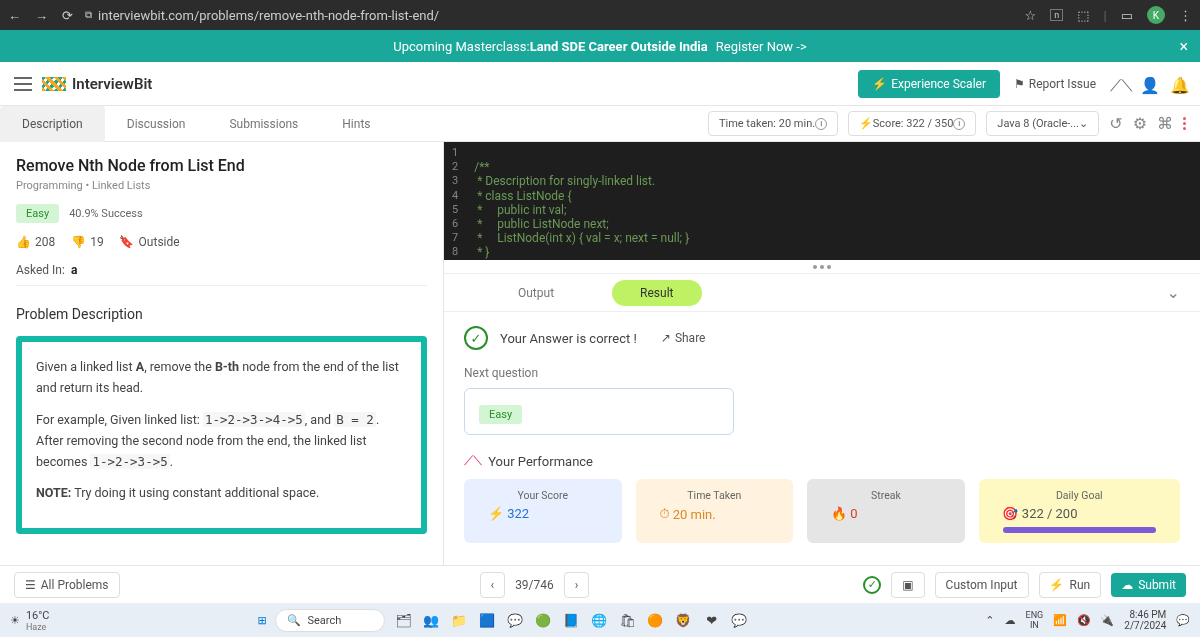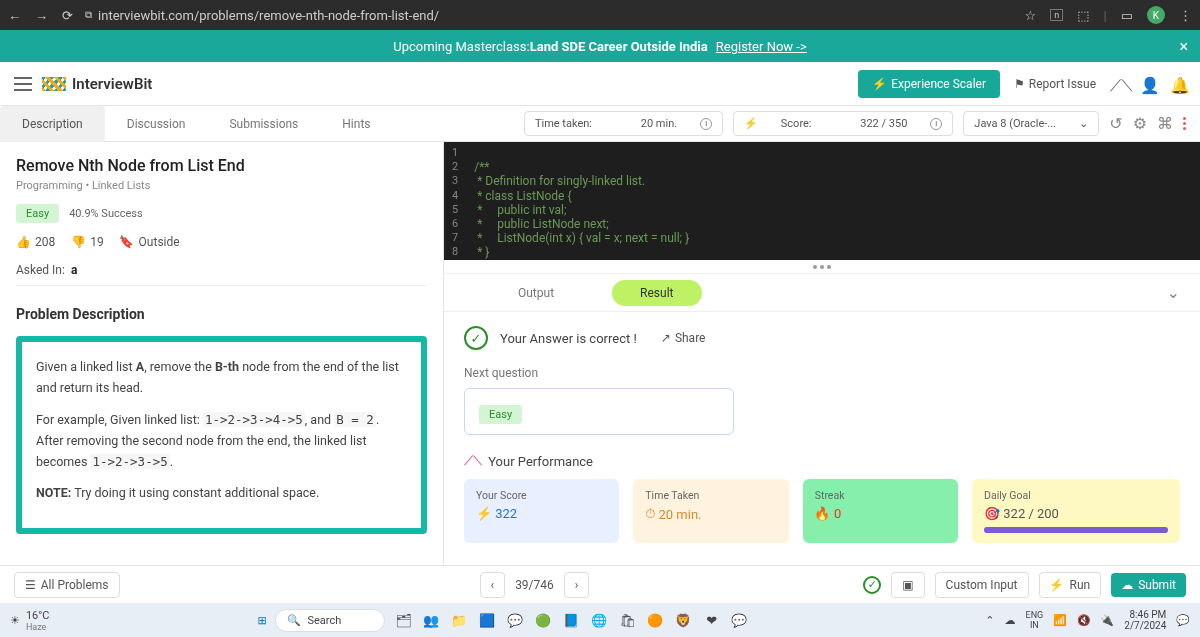--- a/index.html
+++ b/index.html
@@ -3,52 +3,52 @@
 <meta charset="utf-8">
 <style>
 * { margin:0; padding:0; box-sizing:border-box; font-family:-apple-system,BlinkMacSystemFont,"Segoe UI",Roboto,sans-serif; }
 body { width:1200px; height:637px; overflow:hidden; background:#f5f5f5; display:flex; flex-direction:column; }
 .browser-bar { height:30px; background:#2c2c2c; display:flex; align-items:center; padding:0 8px; gap:12px; color:#ccc; font-size:13px; }
 .browser-bar .nav-icons { display:flex; gap:14px; align-items:center; }
 .url-box { flex:0 0 auto; display:flex; align-items:center; gap:6px; }
 .browser-right { margin-left:auto; display:flex; gap:14px; align-items:center; }
 .avatar-circ { width:18px; height:18px; border-radius:50%; background:#4a6; display:flex; align-items:center; justify-content:center; font-size:10px; color:#fff; }
 .banner { height:32px; background:#1aa89a; color:#fff; display:flex; align-items:center; justify-content:center; font-size:13px; position:relative; }
-.banner a { color:#fff; text-decoration:underline; margin-left:8px; }
+.banner a { color:#fff; margin-left:8px; }
 .banner .close { position:absolute; right:12px; font-size:16px; cursor:pointer; }
 .topnav { height:44px; background:#fff; border-bottom:1px solid #e5e5e5; display:flex; align-items:center; padding:0 14px; gap:10px; }
 .hamburger { width:18px; height:14px; display:flex; flex-direction:column; justify-content:space-between; cursor:pointer; }
 .hamburger span{ height:2px; background:#666; }
 .logo { display:flex; align-items:center; gap:6px; font-weight:600; color:#333; font-size:15px; }
 .logo-icon { width:24px; height:14px; background:repeating-linear-gradient(45deg,#f5a623 0 3px,transparent 3px 6px),repeating-linear-gradient(-45deg,#18a89a 0 3px,transparent 3px 6px); }
 .topnav-right { margin-left:auto; display:flex; align-items:center; gap:14px; }
 .btn-scaler { background:#18a89a; color:#fff; border:none; padding:7px 14px; border-radius:4px; font-size:12px; display:flex; align-items:center; gap:4px; }
 .report { display:flex; align-items:center; gap:4px; color:#555; font-size:12px; }
 .top-icon { width:16px; height:16px; color:#666; }
 .subheader { height:36px; background:#fff; display:flex; align-items:center; border-bottom:1px solid #e5e5e5; }
 .tabs-left { display:flex; }
 .tab { padding:0 22px; height:36px; display:flex; align-items:center; font-size:12px; color:#777; cursor:pointer; }
 .tab.active { background:#f0f0f0; color:#555; border-radius:4px 4px 0 0; }
 .subheader-right { margin-left:auto; display:flex; align-items:center; gap:10px; padding-right:14px; }
-.pill { border:1px solid #ddd; border-radius:4px; padding:5px 10px; font-size:11px; color:#555; display:flex; align-items:center; gap:23px; background:#fff; }
+.pill { border:1px solid #ddd; border-radius:4px; padding:5px 10px; font-size:11px; color:#555; display:flex; align-items:center; gap:0; background:#fff; }
 .pill .info { width:12px; height:12px; border:1px solid #999; border-radius:50%; font-size:8px; display:flex; align-items:center; justify-content:center; }
 .dots-vert { display:flex; flex-direction:column; gap:2px; }
 .dots-vert span{ width:3px; height:3px; background:#e55; border-radius:50%; }
 .main { flex:1; display:flex; overflow:hidden; }
 .left-pane { width:444px; background:#fff; border-right:1px solid #e5e5e5; overflow-y:auto; padding:14px 16px; font-size:13px; color:#333; }
 .title { font-size:16px; font-weight:500; color:#222; }
 .crumbs { font-size:11px; color:#888; margin-top:4px; }
 .meta-row { display:flex; align-items:center; gap:10px; margin-top:12px; }
 .badge-easy { background:#d4f5d4; color:#2a8f2a; padding:3px 10px; border-radius:3px; font-size:11px; }
 .success { font-size:11px; color:#666; }
 .stat-row { display:flex; align-items:center; gap:16px; margin-top:12px; font-size:12px; color:#555; }
 .stat-row span { display:flex; align-items:center; gap:4px; }
 .asked { margin-top:14px; font-size:12px; color:#555; display:flex; align-items:center; gap:6px; border-bottom:1px solid #eee; padding-bottom:8px;}
 .asked .amz { font-weight:700; color:#222; }
-.sec-title { font-weight:700; margin-top:20px; margin-bottom:14px; font-size:14px; }
+.sec-title { font-weight:400; margin-top:20px; margin-bottom:14px; font-size:14px; }
 .desc-box { border:6px solid #14b8a6; border-radius:4px; padding:14px; font-size:12.5px; line-height:1.7; color:#444; }
 .desc-box p { margin-bottom:10px; }
 .desc-box code { font-family:monospace; background:#f6f6f6; padding:0 2px; }
 .right-pane { flex:1; display:flex; flex-direction:column; background:#fff; }
 .editor { background:#1e1e1e; color:#6a9955; font-family:Consolas,monospace; font-size:12px; display:flex; height:118px; overflow:hidden; }
 .gutter { background:#1e1e1e; color:#858585; padding:4px 8px; text-align:right; font-size:11px; line-height:14.2px; }
 .code { padding:4px 8px; white-space:pre; line-height:14.2px; }
 .drag-dots { height:14px; display:flex; align-items:center; justify-content:center; gap:3px; background:#fff; border-bottom:1px solid #eee; cursor:row-resize;}
 .drag-dots span { width:4px; height:4px; background:#999; border-radius:50%; }
 .out-tabs { height:38px; display:flex; align-items:center; padding:0 46px; gap:30px; border-bottom:1px solid #eee; position:relative; }
@@ -59,22 +59,22 @@
 .correct-row { display:flex; align-items:center; gap:12px; }
 .check-ring { width:24px; height:24px; border:2px solid #2a8f2a; border-radius:50%; display:flex; align-items:center; justify-content:center; color:#2a8f2a; font-size:13px; }
 .correct-text { font-size:13px; color:#444; }
 .share { margin-left:12px; font-size:12px; color:#555; display:flex; align-items:center; gap:4px; cursor:pointer;}
 .next-q { font-size:12px; color:#777; margin-top:16px; }
 .next-card { border:1px solid #c7d8f0; border-radius:6px; padding:10px 14px; margin-top:8px; width:270px; cursor:pointer;}
 .next-card .nt { font-size:12px; color:#333; }
 .next-card .badge-easy { margin-top:6px; display:inline-block; }
 .perf-title { margin-top:18px; font-size:13px; color:#444; display:flex; align-items:center; gap:6px; }
 .perf-grid { display:flex; gap:14px; margin-top:10px; }
-.perf-card { flex:1; border-radius:6px; padding:10px 12px; }
-.pc-score { background:#e8f0ff; } .pc-time { background:#fff3e0; } .pc-streak { background:#86efac; } .pc-goal { background:#fef9c3; flex:1.4; }
+.perf-card { flex:1; border-radius:6px; padding:10px 24px;text-align:center; }
+.pc-score { background:#e8f0ff; } .pc-time { background:#fff3e0; } .pc-streak { background:#e5e5e5; } .pc-goal { background:#fef9c3; flex:1.4; }
 .perf-card .lbl { font-size:10.5px; color:#666; } .perf-card .val { font-size:13px; margin-top:4px; display:flex; align-items:center; gap:3px; }
 .goal-bar { height:6px; background:#ddd; border-radius:3px; margin-top:6px; position:relative; }
 .goal-bar-fill { height:100%; background:#7b5cd6; border-radius:3px; width:100%; }
 .footer { height:38px; background:#fff; border-top:1px solid #e5e5e5; display:flex; align-items:center; padding:0 14px; gap:10px; font-size:12px; color:#555; }
 .foot-btn { border:1px solid #ddd; border-radius:4px; padding:5px 10px; background:#fff; display:flex; align-items:center; gap:5px; cursor:pointer; font-size:12px; color:#555;}
 .foot-right { margin-left:auto; display:flex; align-items:center; gap:10px; }
 .btn-submit { background:#18a89a; color:#fff; border:none; }
 .check-green { width:18px; height:18px; border:2px solid #2a8f2a; border-radius:50%; color:#2a8f2a; display:flex; align-items:center; justify-content:center; font-size:11px;}
 .taskbar { height:34px; background:#e8eef5; display:flex; align-items:center; padding:0 10px; font-size:11px; color:#444; gap:8px; }
 .weather { display:flex; align-items:center; gap:6px; }
@@ -202,21 +202,21 @@
 <div>1</div>
           <div>2</div>
           <div>3</div>
           <div>4</div>
           <div>5</div>
           <div>6</div>
           <div>7</div>
           <div>8</div>
       </div>
       <div class="code">
-<div>/**</div><div> * Definition for singly-linked list.</div><div> * class ListNode {</div><div> *     public int val;</div><div> *     public ListNode next;</div><div> *     ListNode(int x) { val = x; next = null; }</div><div> * }</div><div> */</div>
+<div>/**</div><div> * Description for singly-linked list.</div><div> * class ListNode {</div><div> *     public int val;</div><div> *     public ListNode next;</div><div> *     ListNode(int x) { val = x; next = null; }</div><div> * }</div><div> */</div>
       </div>
     </div>
     <div class="drag-dots">
         <span></span>
         <span></span>
         <span></span>
       </div>
     <div class="out-tabs">
       <div class="out-tab">Output</div>
       <div class="out-tab active">Result</div>

